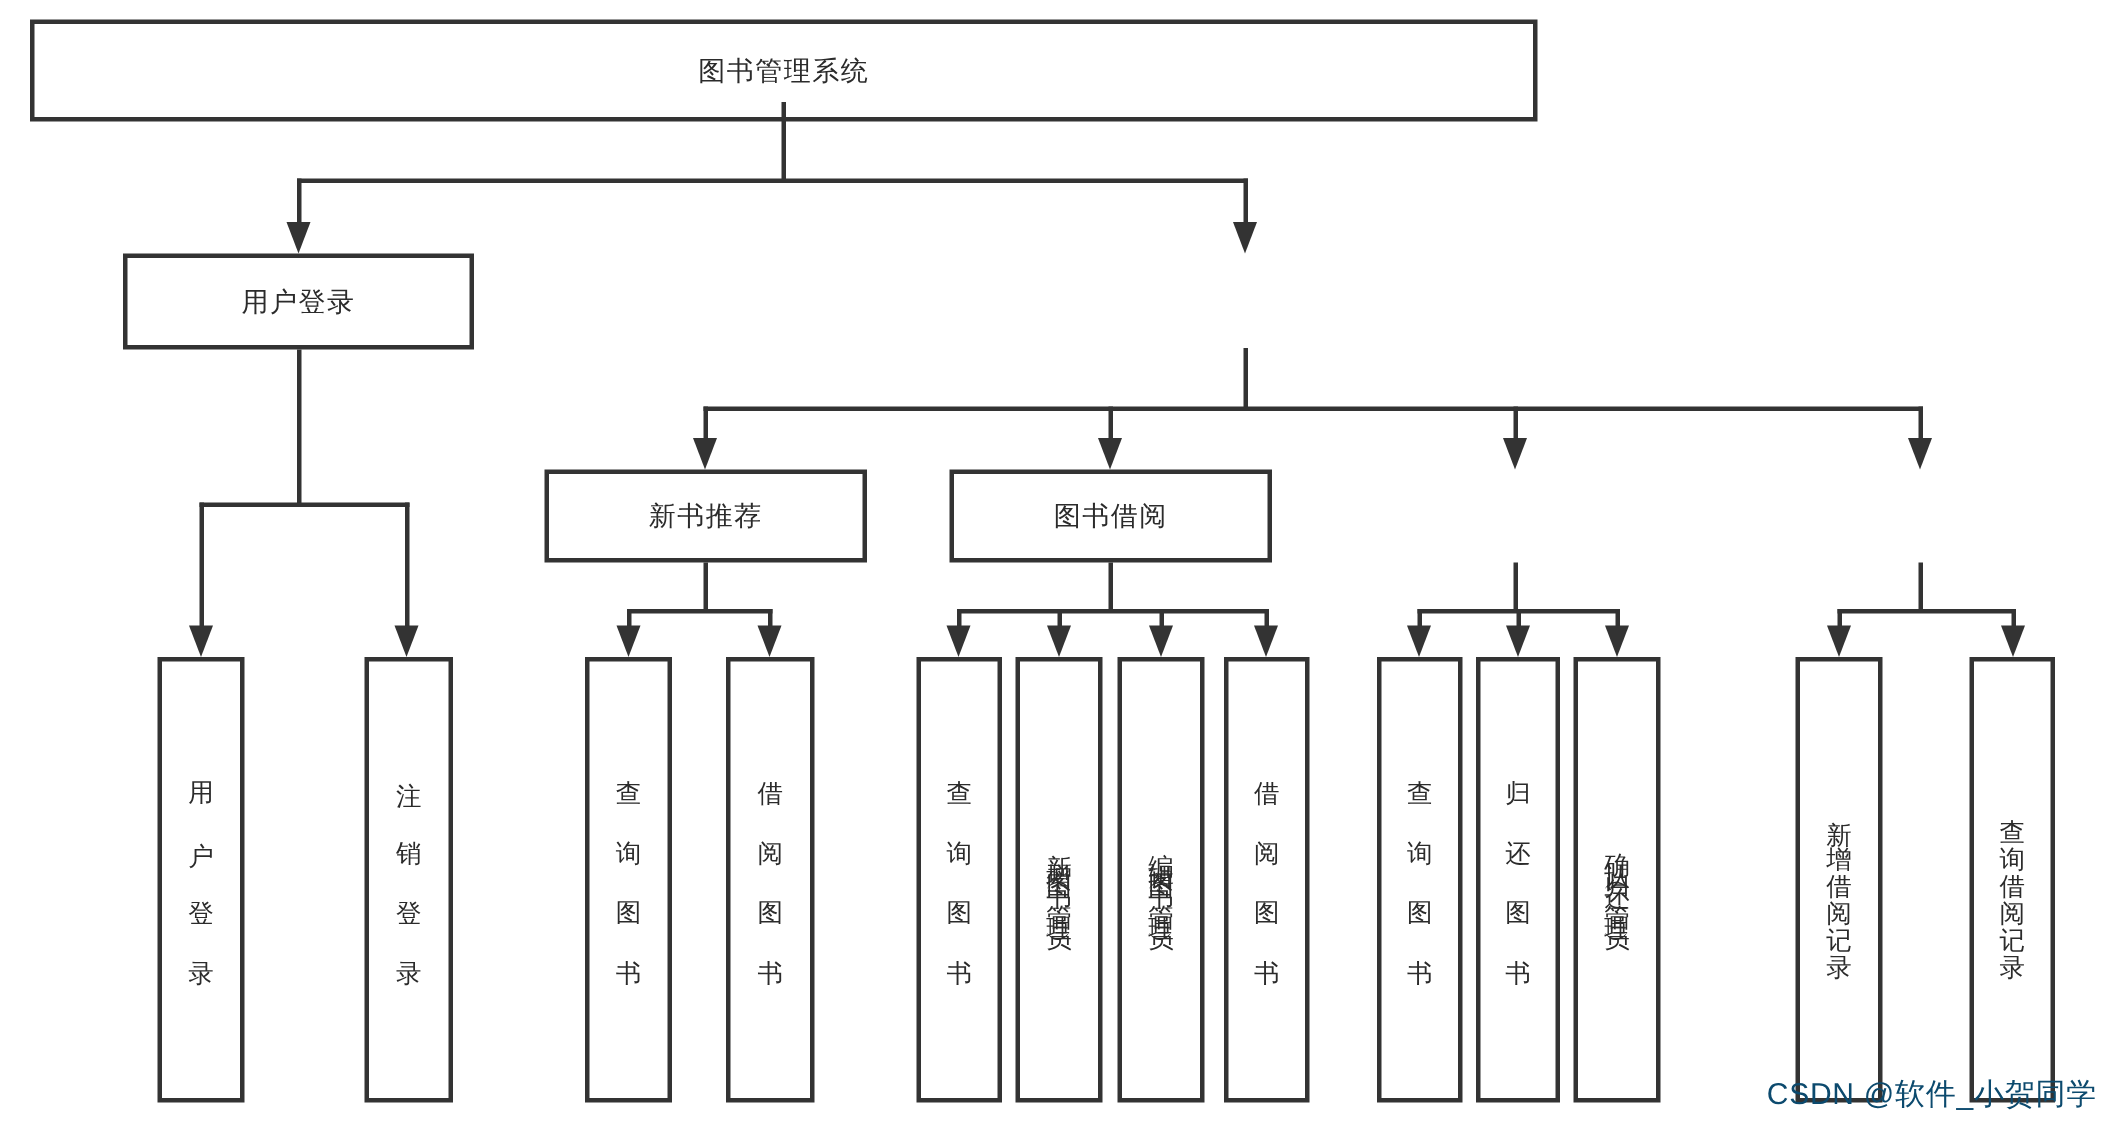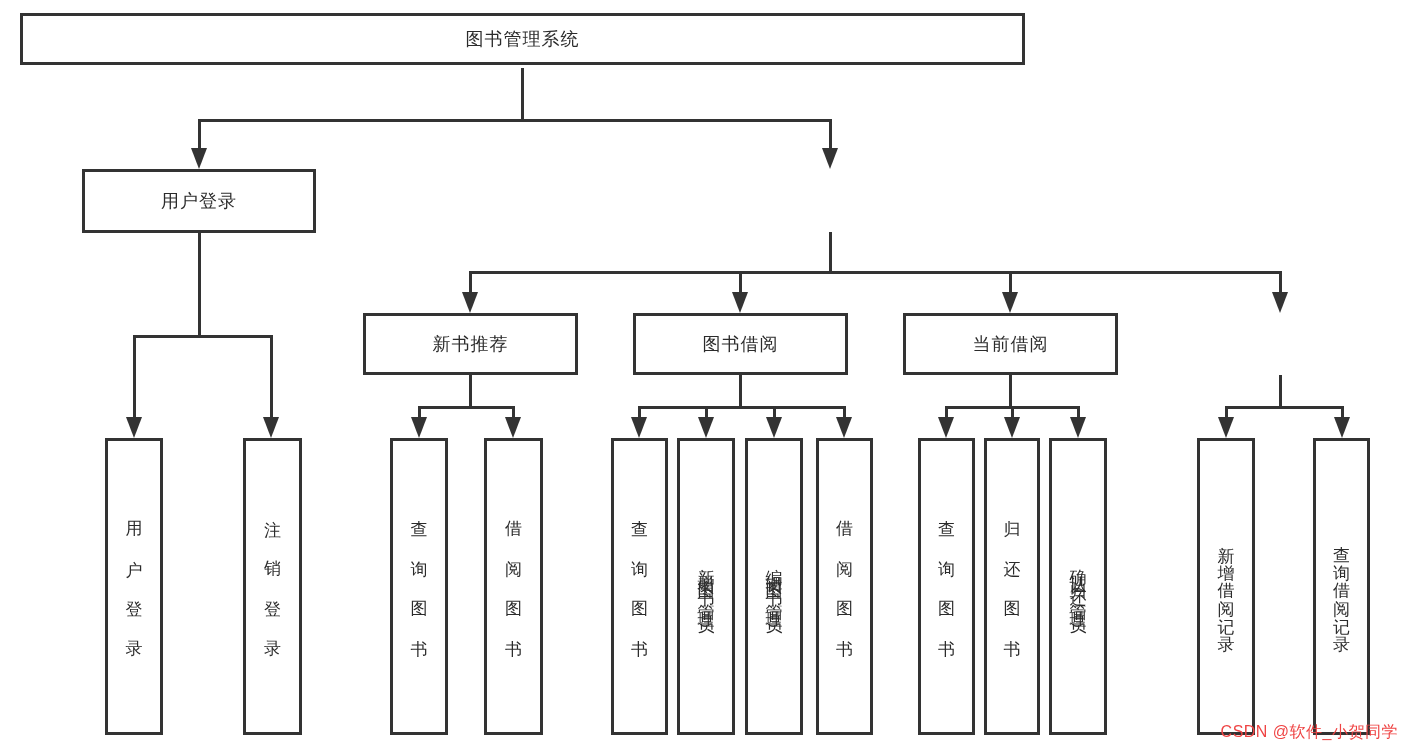--- a/index.html
+++ b/index.html
@@ -21,39 +21,38 @@
   .ls9{letter-spacing:7px;}
   .vline,.hline{position:absolute;background:#333333;}
   .vline{width:3px;}
   .hline{height:3px;}
   .tri{
     position:absolute;width:0;height:0;
     border-left:8px solid transparent;border-right:8px solid transparent;
     border-top:21px solid #333333;
   }
   .watermark{
-    position:absolute;right:7px;bottom:4px;font-size:16px;color:#ef4444;
+    position:absolute;right:7px;bottom:4px;font-size:20px;color:#0c4a6e;
     letter-spacing:0.5px;
   }
 </style>
 </head>
 <body>
 
 <div class="canvas">
 
-  <div class="box" style="left:20px;top:13px;width:1005px;height:52px;">图书管理系统</div>
+  <div class="box" style="left:20px;top:13px;width:1005px;height:68px;">图书管理系统</div>
 
   <div class="box" style="left:82px;top:169px;width:234px;height:64px;">用户登录</div>
 
 
   <div class="box" style="left:363px;top:313px;width:215px;height:62px;">新书推荐</div>
 
   <div class="box" style="left:633px;top:313px;width:215px;height:62px;">图书借阅</div>
 
-  <div class="box" style="left:903px;top:313px;width:215px;height:62px;">当前借阅</div>
 
 
   <div class="box leaf ls4" style="left:105px;top:438px;width:58px;height:297px;">用户登录</div>
   <div class="box leaf ls4" style="left:243px;top:438px;width:59px;height:297px;">注销登录</div>
 
   <div class="box leaf ls4" style="left:390px;top:438px;width:58px;height:297px;">查询图书</div>
   <div class="box leaf ls4" style="left:484px;top:438px;width:59px;height:297px;">借阅图书</div>
 
   <div class="box leaf ls4" style="left:611px;top:438px;width:57px;height:297px;">查询图书</div>
   <div class="box leaf ls9" style="left:677px;top:438px;width:58px;height:297px;">新增图书（管理员）</div>

